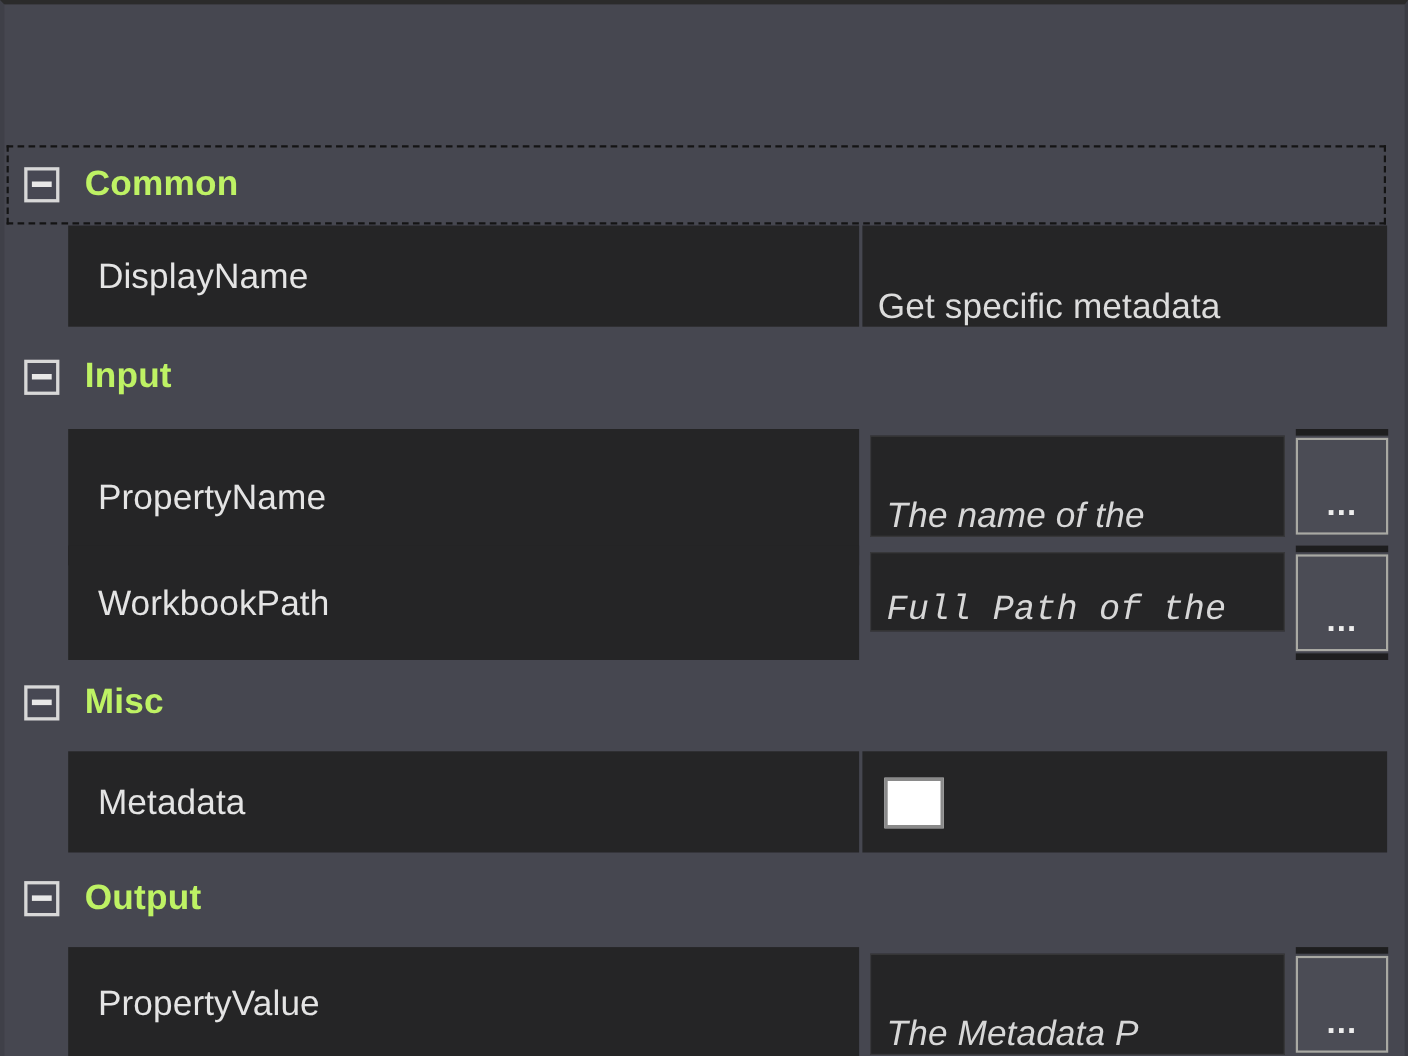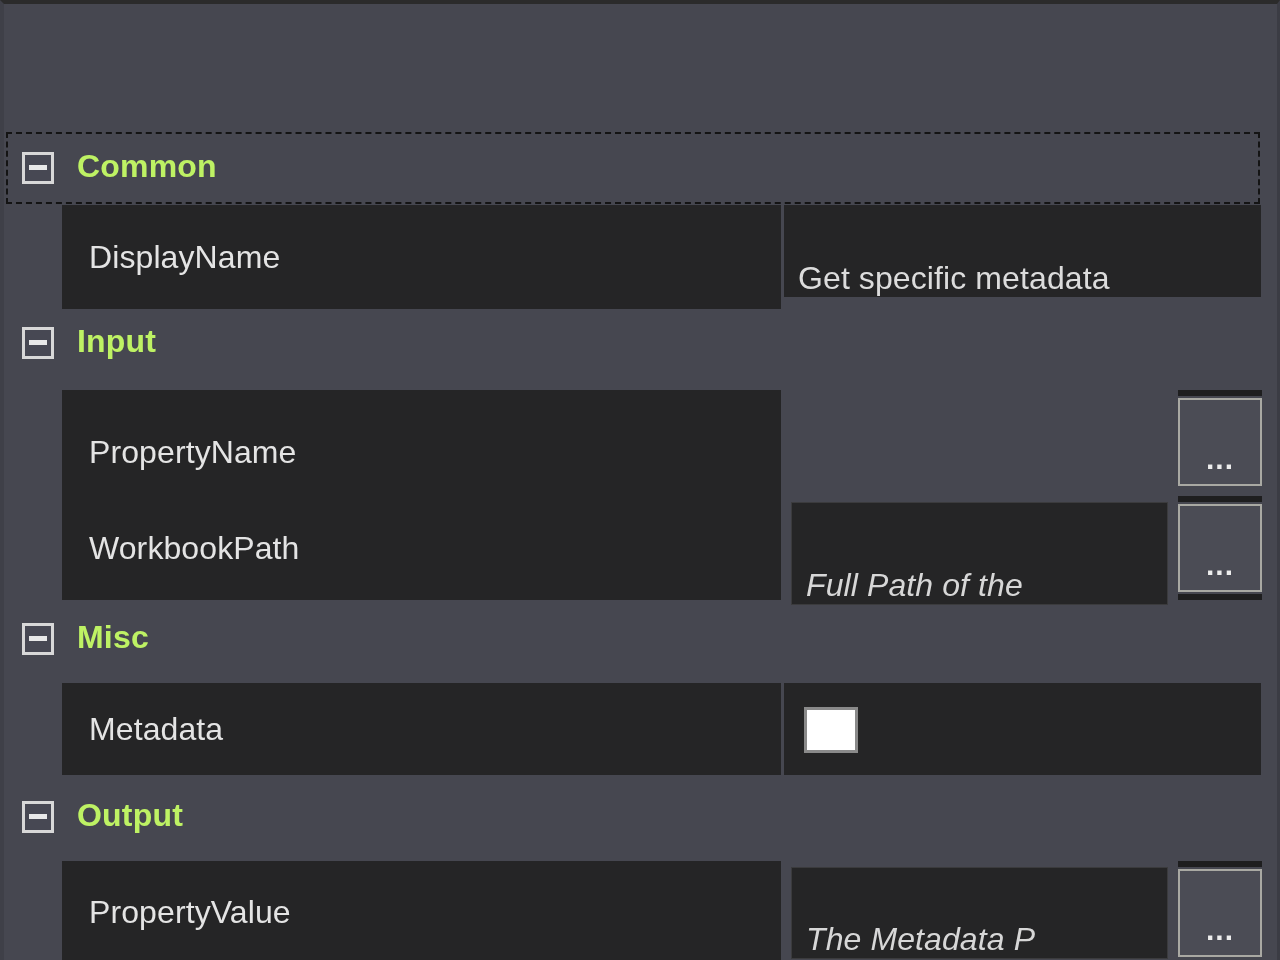--- a/index.html
+++ b/index.html
@@ -171,51 +171,54 @@
 
   <div class="grid-row category-row selected" style="top:128px;height:72px;">
     <div class="cat-dash-border"></div>
     <div class="expander" style="top:20px;">
       <span class="minus"></span>
     </div>
     <div class="category-label" style="top:16px;">Common</div>
   </div>
 
   <div class="grid-row" style="top:201px;height:92px;">
-    <div class="name-cell" style="left:58px;top:0;width:719px;height:104px;">
+    <div class="name-cell" style="left:58px;top:0;width:719px;height:92px;">
       <span class="name-text">DisplayName</span>
     </div>
     <div class="value-cell" style="left:780px;top:0;width:477px;height:92px;">
       <span class="value-text">Get specific metadata</span>
     </div>
   </div>
 
   <div class="grid-row category-row" style="top:303px;height:72px;">
     <div class="expander" style="top:20px;">
       <span class="minus"></span>
     </div>
     <div class="category-label" style="top:16px;">Input</div>
   </div>
 
   <div class="grid-row" style="top:386px;height:104px;">
     <div class="name-cell" style="left:58px;top:0;width:719px;height:124px;">
       <span class="name-text">PropertyName</span>
     </div>
     <div class="btn-shadow-top" style="left:1174px;top:0;width:84px;height:6px;"></div>
+    <div class="value-cell bordered" style="left:787px;top:6px;width:377px;height:92px;">
+      <span class="value-text hint">The name of the</span>
+    </div>
     <div class="ellipsis-btn" style="left:1174px;top:8px;width:84px;height:88px;">
       <span class="dots">...</span>
     </div>
   </div>
 
   <div class="grid-row" style="top:492px;height:104px;">
     <div class="name-cell" style="left:58px;top:0;width:719px;height:104px;">
       <span class="name-text">WorkbookPath</span>
     </div>
     <div class="btn-shadow-top" style="left:1174px;top:0;width:84px;height:6px;"></div>
-    <div class="value-cell bordered" style="left:787px;top:6px;width:377px;height:103px;">
+    <div class="value-cell bordered" style="left:787px;top:6px;width:377px;height:72px;font-family:Liberation Mono, monospace;">
       <span class="value-text hint">Full Path of the</span>
     </div>
     <div class="ellipsis-btn" style="left:1174px;top:8px;width:84px;height:88px;">
       <span class="dots">...</span>
     </div>
     <div class="btn-shadow-top" style="left:1174px;top:98px;width:84px;height:6px;"></div>
   </div>
 
   <div class="grid-row category-row" style="top:600px;height:72px;">
     <div class="expander" style="top:19px;">

